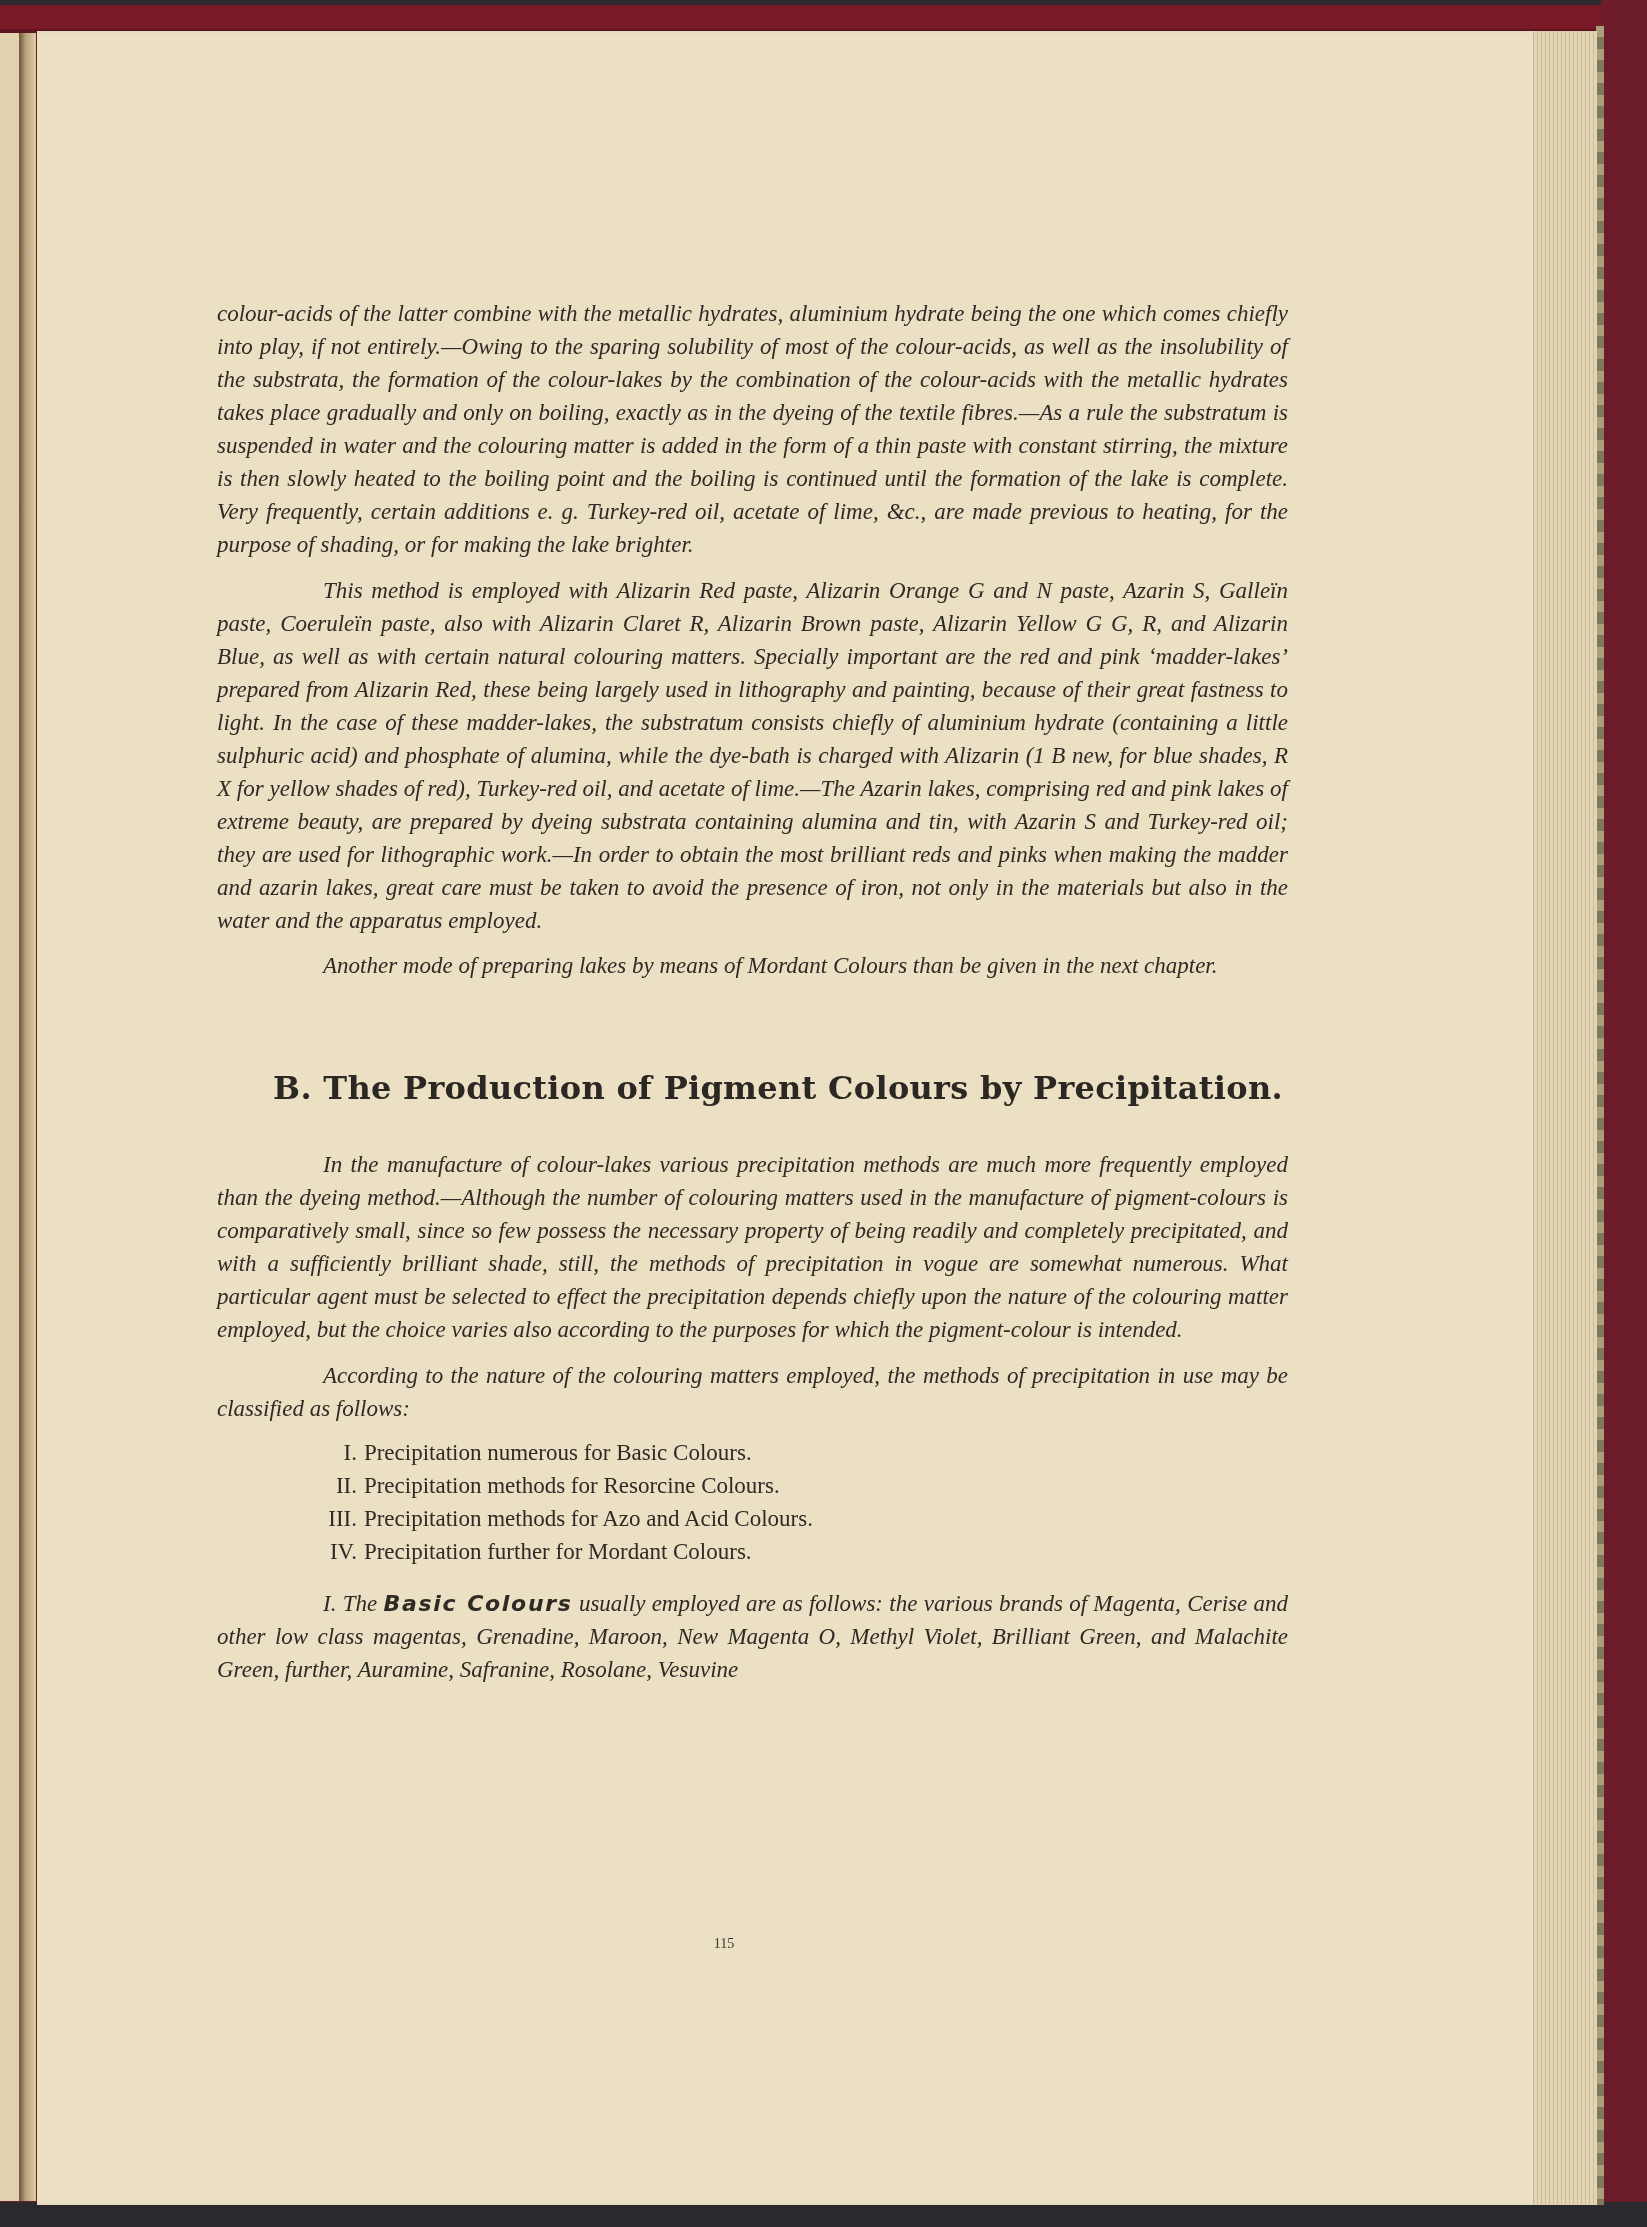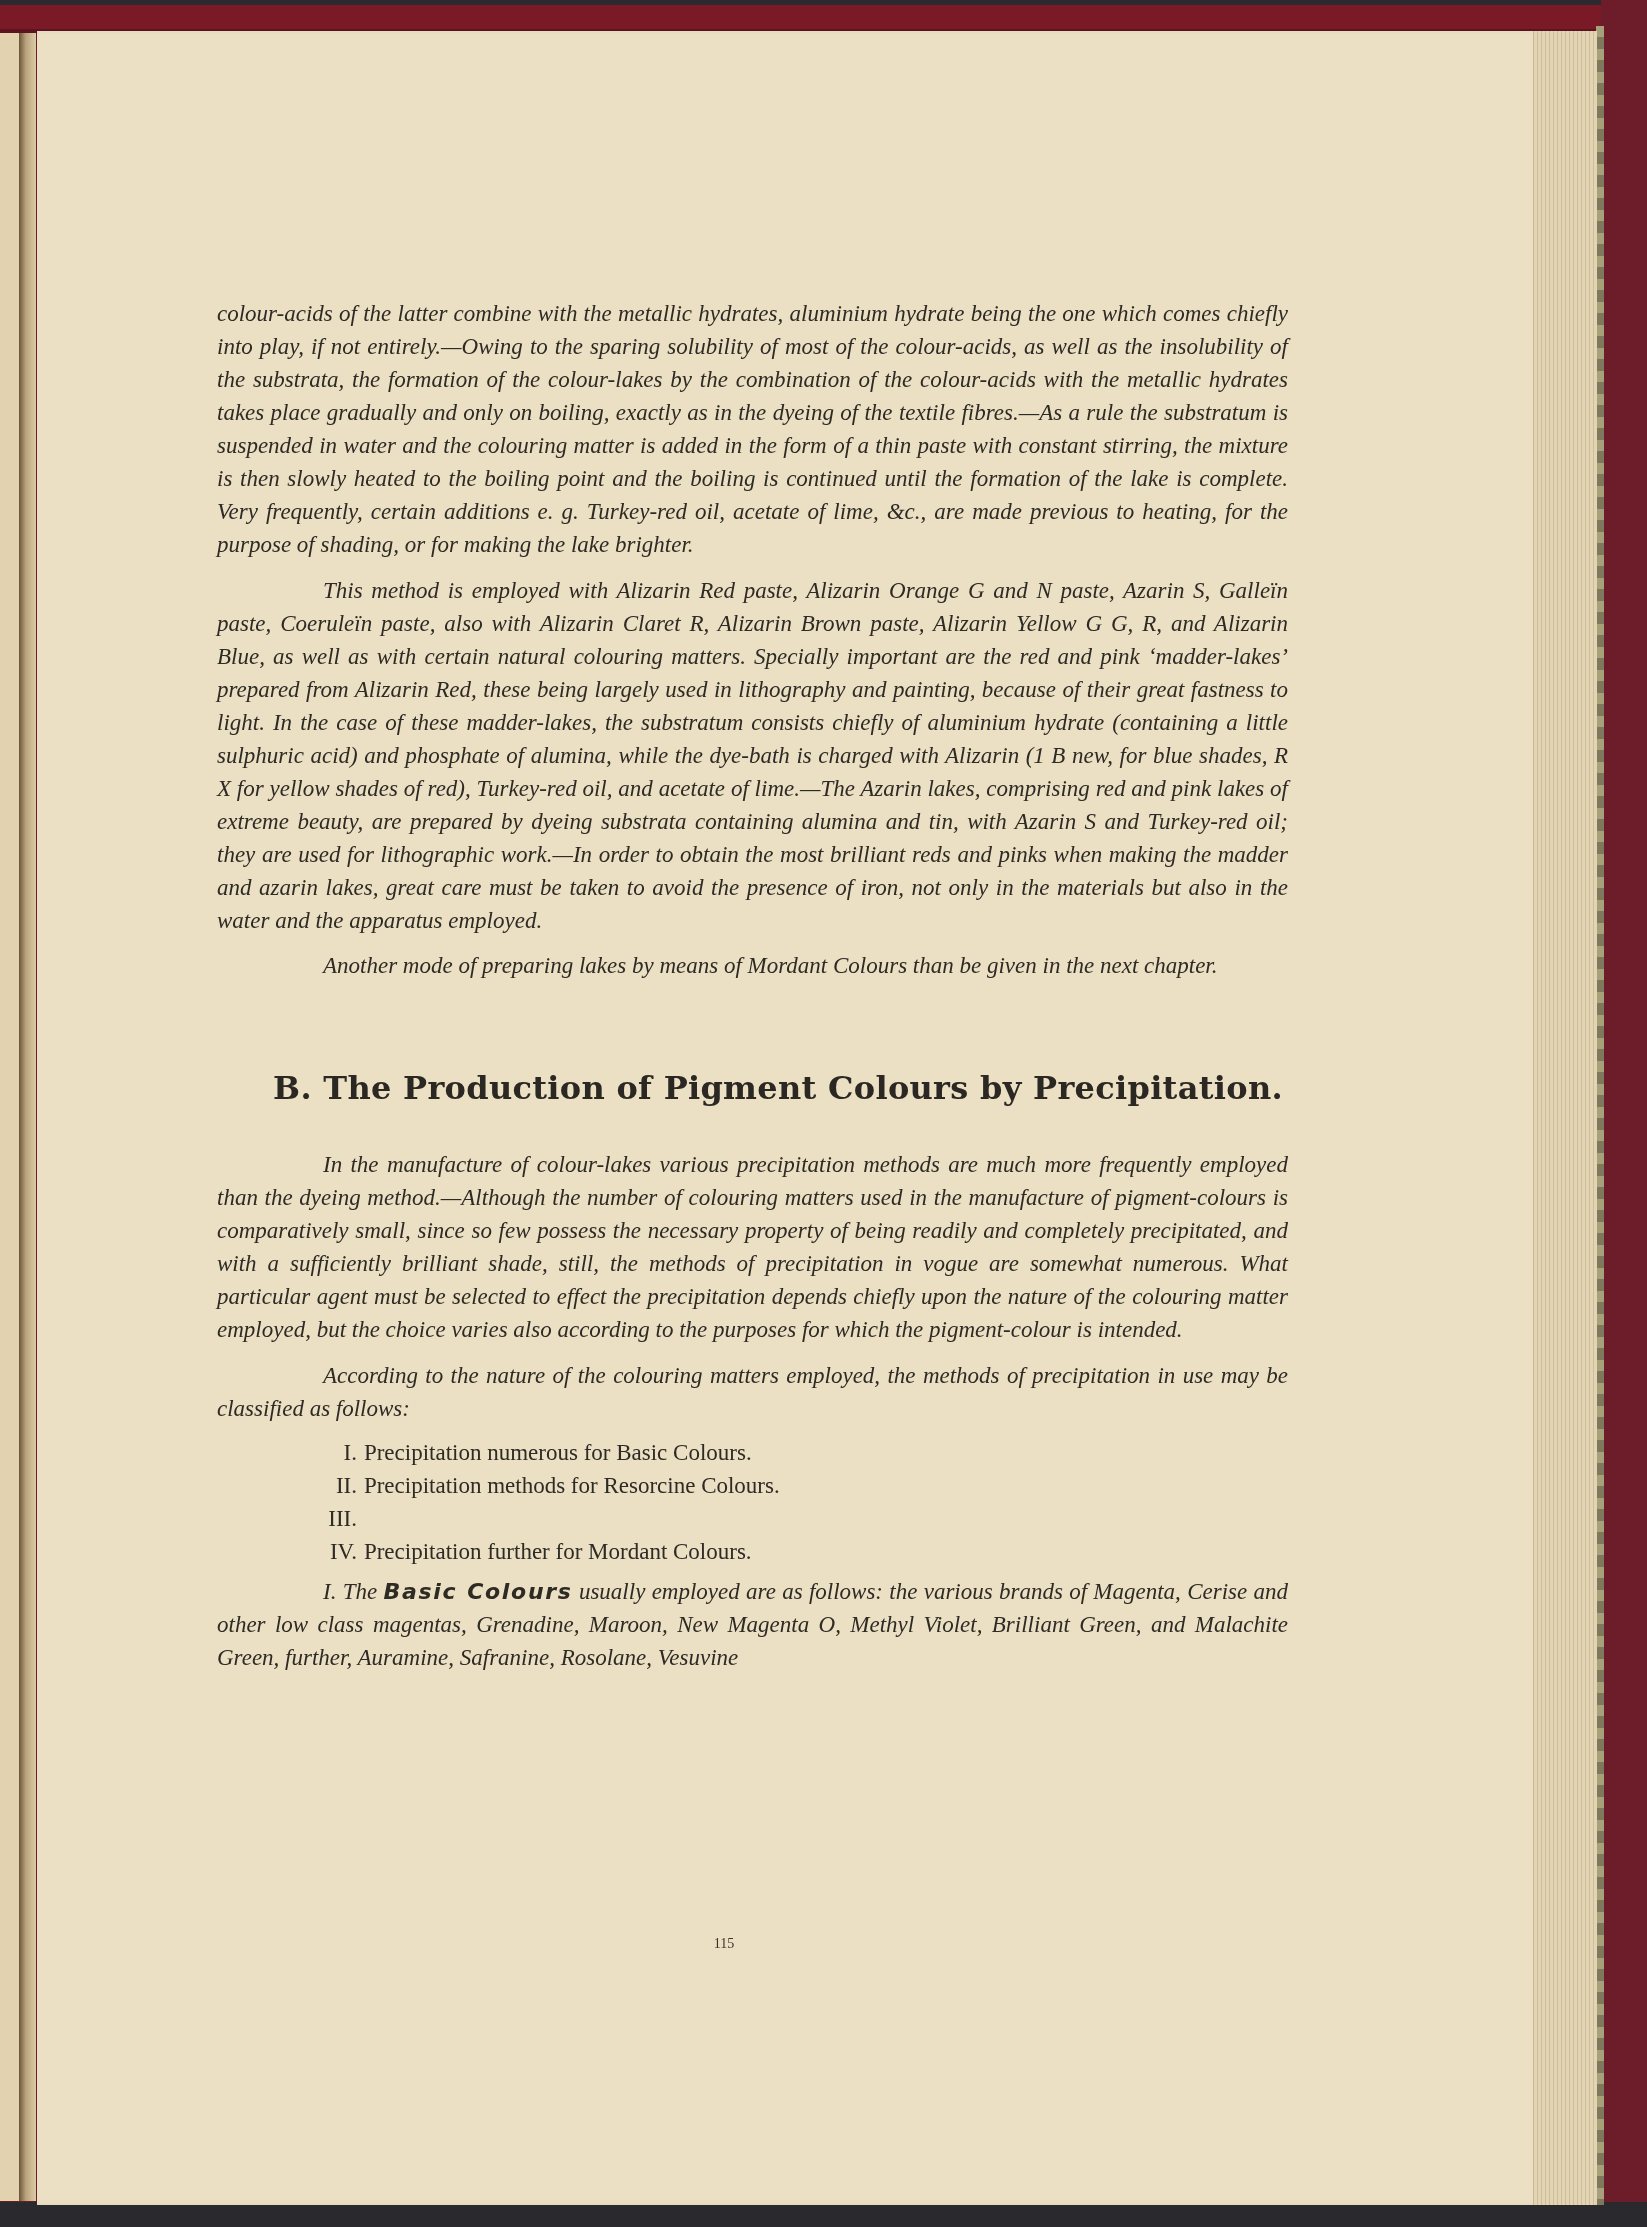--- a/index.html
+++ b/index.html
@@ -94,24 +94,25 @@
     <li>
         <span class="num">I.</span>
         <span>Precipitation numerous for Basic Colours.</span>
       </li>
     <li>
         <span class="num">II.</span>
         <span>Precipitation methods for Resorcine Colours.</span>
       </li>
     <li>
         <span class="num">III.</span>
+        <span>Precipitation methods for Azo and Acid Colours.</span>
       </li>
     <li>
         <span class="num">IV.</span>
         <span>Precipitation further for Mordant Colours.</span>
       </li>
   </ol>
 
-  <p class="indent" style="margin-top:7px"><span>I. The </span><span class="basic-label">Basic Colours</span><span> usually employed are as follows: the various brands of Magenta, Cerise and other low class magentas, Grenadine, Maroon, New Magenta O, Methyl Violet, Brilliant Green, and Malachite Green, further, Auramine, Safranine, Rosolane, Vesuvine</span></p>
+  <p class="indent" style="margin-top:19px"><span>I. The </span><span class="basic-label">Basic Colours</span><span> usually employed are as follows: the various brands of Magenta, Cerise and other low class magentas, Grenadine, Maroon, New Magenta O, Methyl Violet, Brilliant Green, and Malachite Green, further, Auramine, Safranine, Rosolane, Vesuvine</span></p>
 </div>
 
 <div class="page-number">115</div>
 
 
 </body></html>

